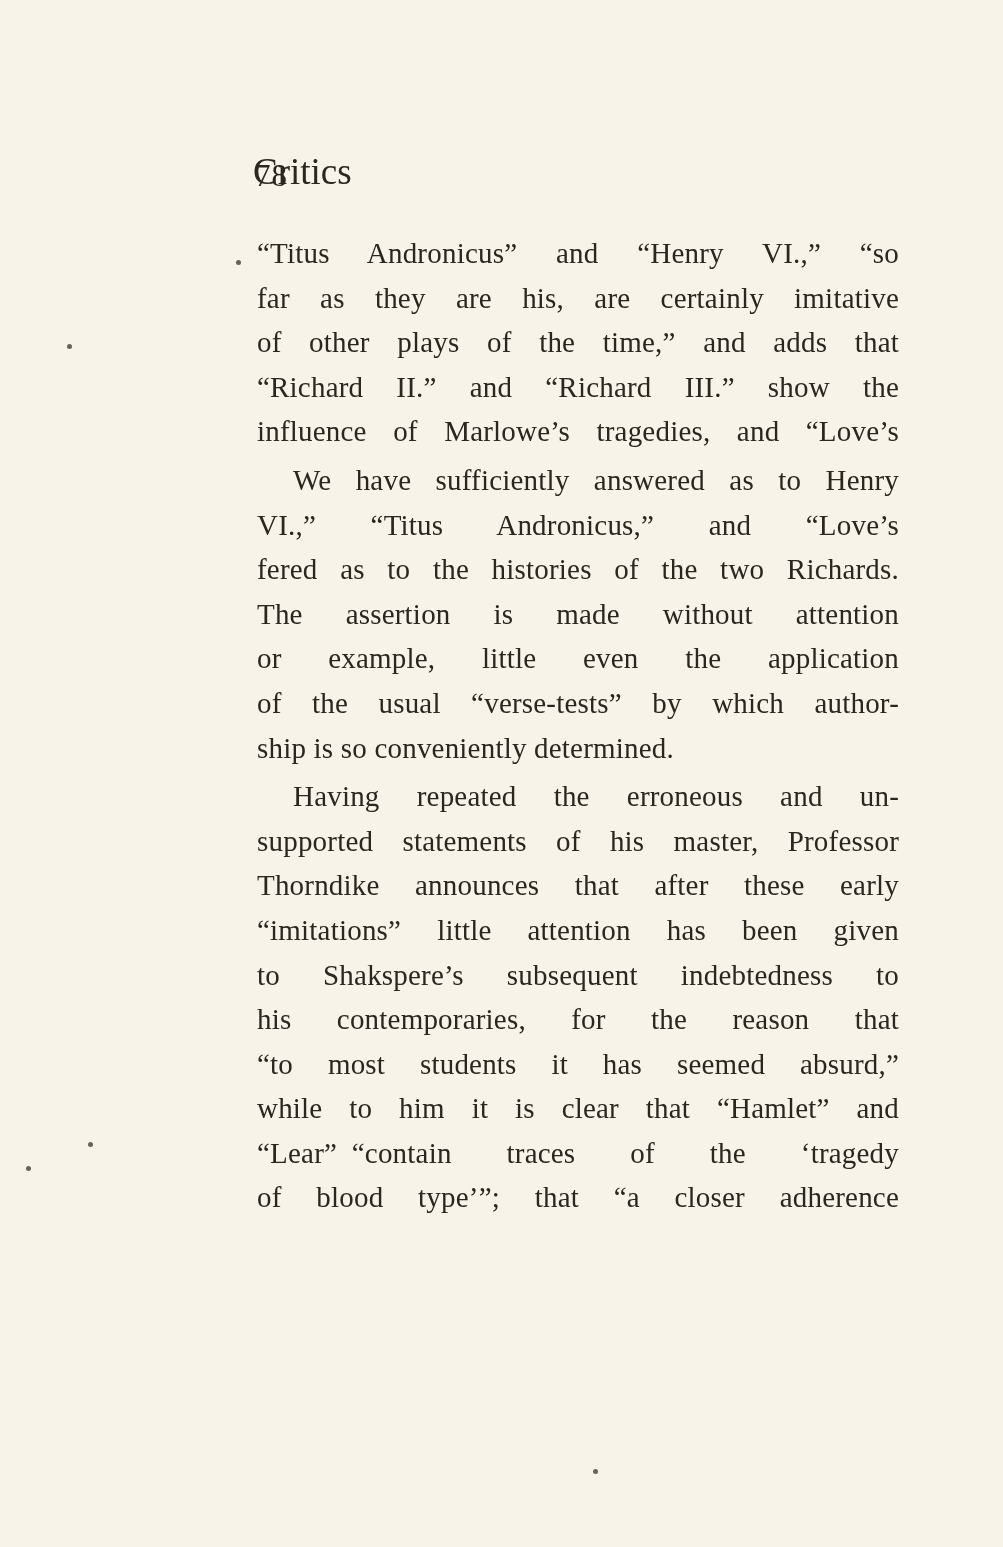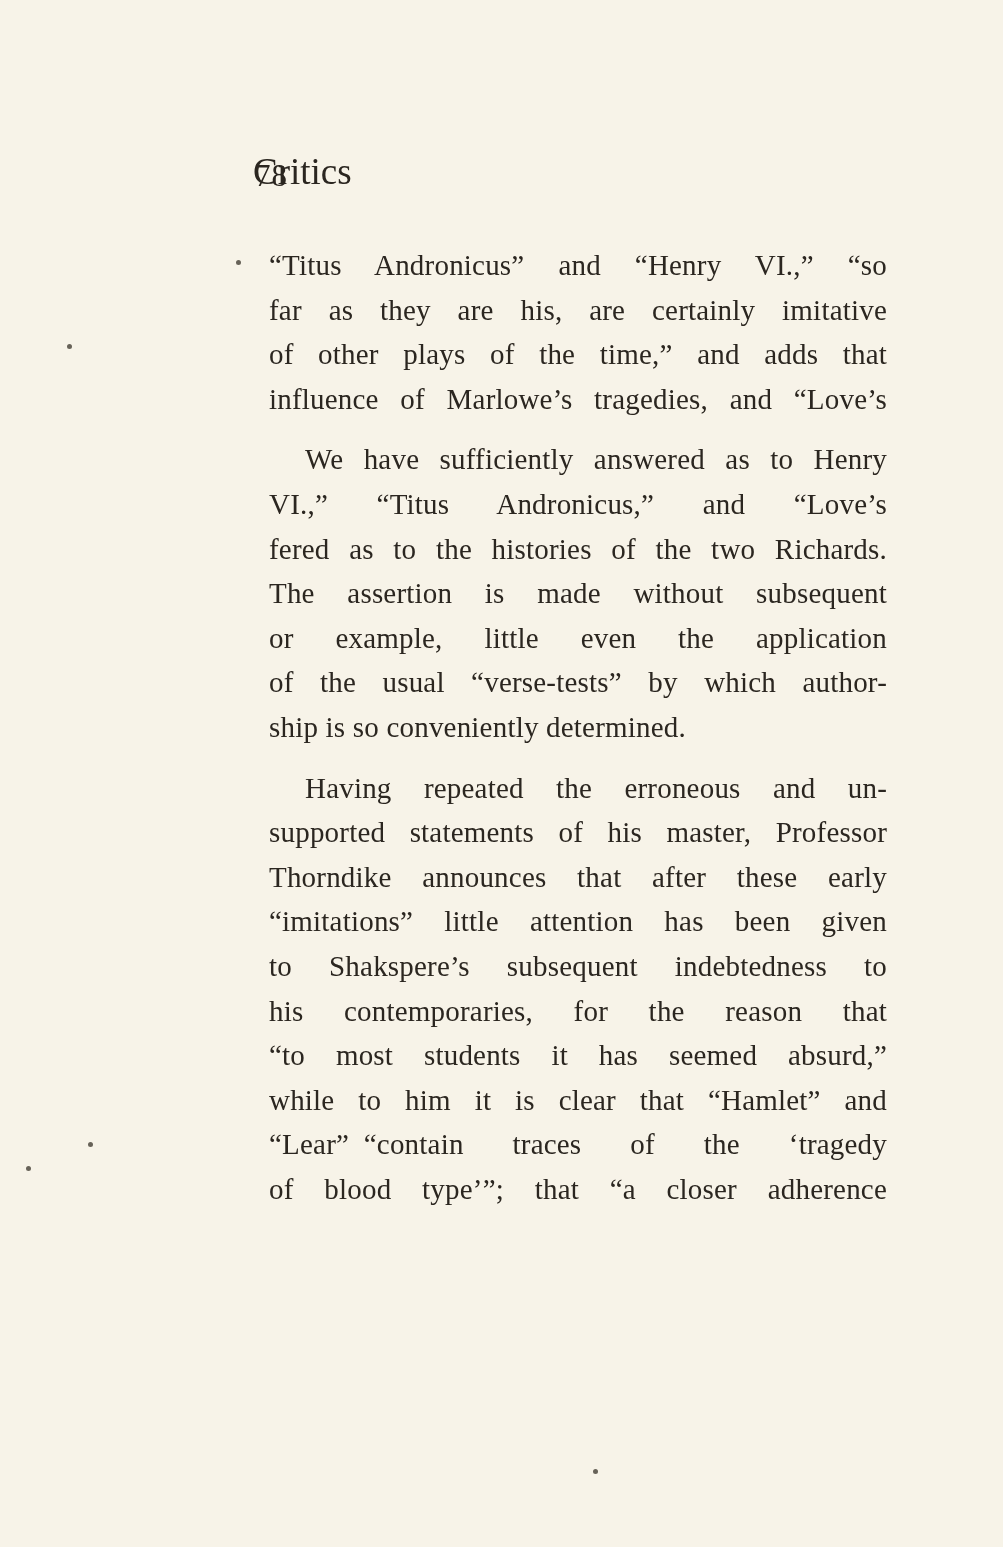--- a/index.html
+++ b/index.html
@@ -39,21 +39,21 @@
   }
   .page-body {
     position: absolute;
     top: 227px;
     left: 253px;
     width: 650px;
     font-size: 29px;
     line-height: 44.6px;
     letter-spacing: 0.2px;
   }
-  .paragraph { margin: 16px; }
+  .paragraph { margin: 4px; }
   .line {
     text-align: justify;
     text-align-last: justify;
     min-height: 44.6px;
   }
   .line.left {
     text-align-last: left;
   }
   .line.indent {
     text-indent: 36px;
@@ -77,27 +77,28 @@
 <div class="page">
   <div class="running-head">
     <span class="page-number">78</span>
     <span class="header-title">Critics</span>
   </div>
   <div class="page-body">
       <div class="paragraph">
         <div class="line">“Titus Andronicus” and “Henry VI.,” “so</div>
         <div class="line">far as they are his, are certainly imitative</div>
         <div class="line">of other plays of the time,” and adds that</div>
+        <div class="line">“Richard II.” and “Richard III.” show the</div>
         <div class="line">influence of Marlowe’s tragedies, and “Love’s</div>
       </div>
       <div class="paragraph">
         <div class="line indent">We have sufficiently answered as to Henry</div>
         <div class="line">VI.,” “Titus Andronicus,” and “Love’s</div>
         <div class="line">fered as to the histories of the two Richards.</div>
-        <div class="line">The assertion is made without subsequent</div>
+        <div class="line">The assertion is made without attention</div>
         <div class="line">or example, little even the application</div>
         <div class="line">of the usual “verse-tests” by which author-</div>
         <div class="line left">ship is so conveniently determined.</div>
       </div>
       <div class="paragraph">
         <div class="line indent">Having repeated the erroneous and un-</div>
         <div class="line">supported statements of his master, Professor</div>
         <div class="line">Thorndike announces that after these early</div>
         <div class="line">“imitations” little attention has been given</div>
         <div class="line">to Shakspere’s subsequent indebtedness to</div>

